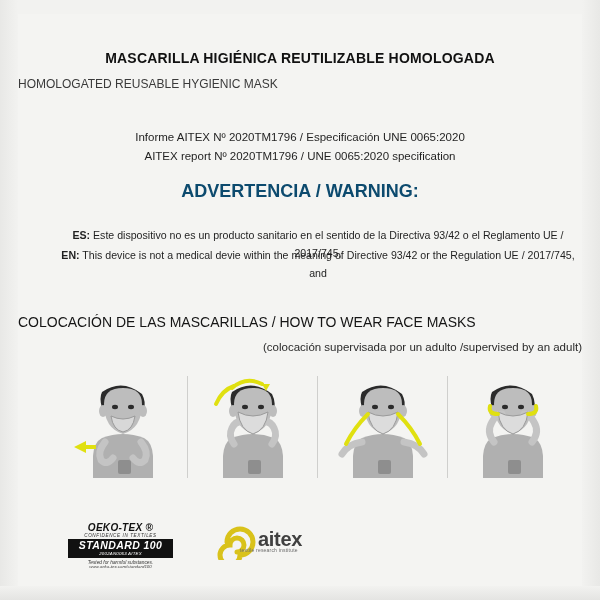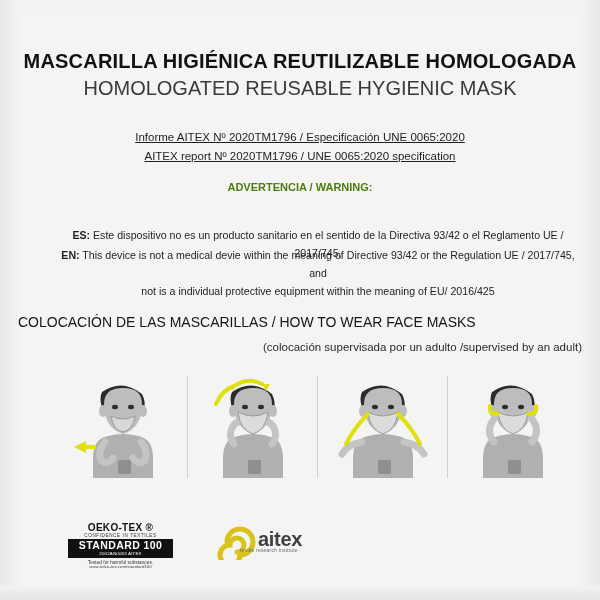--- a/index.html
+++ b/index.html
@@ -46,52 +46,51 @@
     position: absolute;
     left: 0; bottom: 0;
     width: 600px; height: 14px;
     background: linear-gradient(to top, #e4e4e2, #f2f2f0);
   }
   .title-main {
     position: absolute;
     top: 36px;
     left: 0; right: 0;
     text-align: center;
-    font-size: 20px;
+    font-size: 14px;
     font-weight: bold;
     letter-spacing: 0.2px;
     color: #111;
   }
   .title-sub {
     position: absolute;
     top: 63px;
     left: 0; right: 0;
-    text-align: center;
-    font-size: 20px;
+    text-align: left;
+    font-size: 12px;
     font-weight: normal;
     color: #3a3a3a;
   }
   .report-block {
     position: absolute;
     top: 114px;
     left: 0; right: 0;
     text-align: center;
     font-size: 11.5px;
     color: #1f1f1f;
     line-height: 1.65;
-    text-decoration: underline;
   }
   .warning-title {
     position: absolute;
     top: 167px;
     left: 0; right: 0;
     text-align: center;
-    font-size: 11px;
-    font-weight: bold;
-    color: #4d7c0f;
+    font-size: 18px;
+    font-weight: bold;
+    color: #0c4a6e;
   }
   .warn-es {
     position: absolute;
     top: 190px;
     left: 40px;
     width: 520px;
     text-align: center;
     font-size: 10.6px;
     line-height: 1.7;
     color: #1f1f1f;
@@ -148,20 +147,21 @@
     width: 520px;
     height: 60px;
   }
   .oeko {
     position: absolute;
     left: 10px;
     top: 8px;
     width: 105px;
     text-align: center;
     line-height: 1.12;
+    font-style: italic;
   }
   .oeko .l1 {
     font-size: 10px;
     font-weight: bold;
     letter-spacing: 0.3px;
     color: #111;
   }
   .oeko .l2 {
     font-size: 4.6px;
     letter-spacing: 0.6px;
@@ -250,21 +250,20 @@
         <span class="lang-tag">ES:</span>
         <span>Este dispositivo no es un producto sanitario en el sentido de la Directiva 93/42 o el Reglamento UE / 2017/745,</span>
       </div>
     </div>
 
     <div class="warn-en">
       <div>
         <span class="lang-tag">EN:</span>
         <span>This device is not a medical devie within the meaning of Directive 93/42 or the Regulation UE / 2017/745, and</span>
       </div>
-      <div>not is a individual protective equipment within the meaning of  EU/ 2016/425</div>
     </div>
 
     <div class="howto-title">COLOCACIÓN DE LAS MASCARILLAS / HOW TO WEAR FACE MASKS</div>
     <div class="howto-sub">(colocación supervisada por un adulto /supervised by an adult)</div>
 
     <div class="steps">
 
       <div class="step">
         <svg width="130" height="106" viewBox="0 0 130 106">
 

